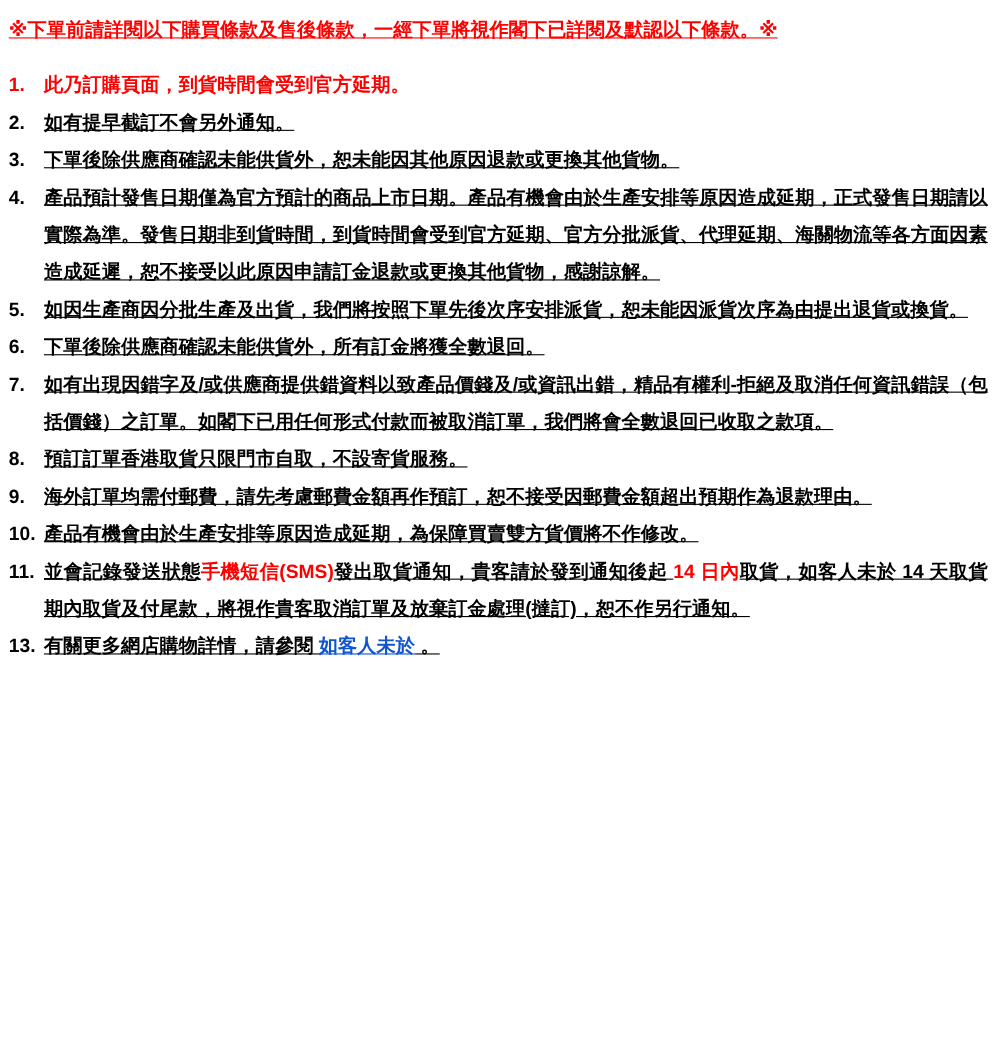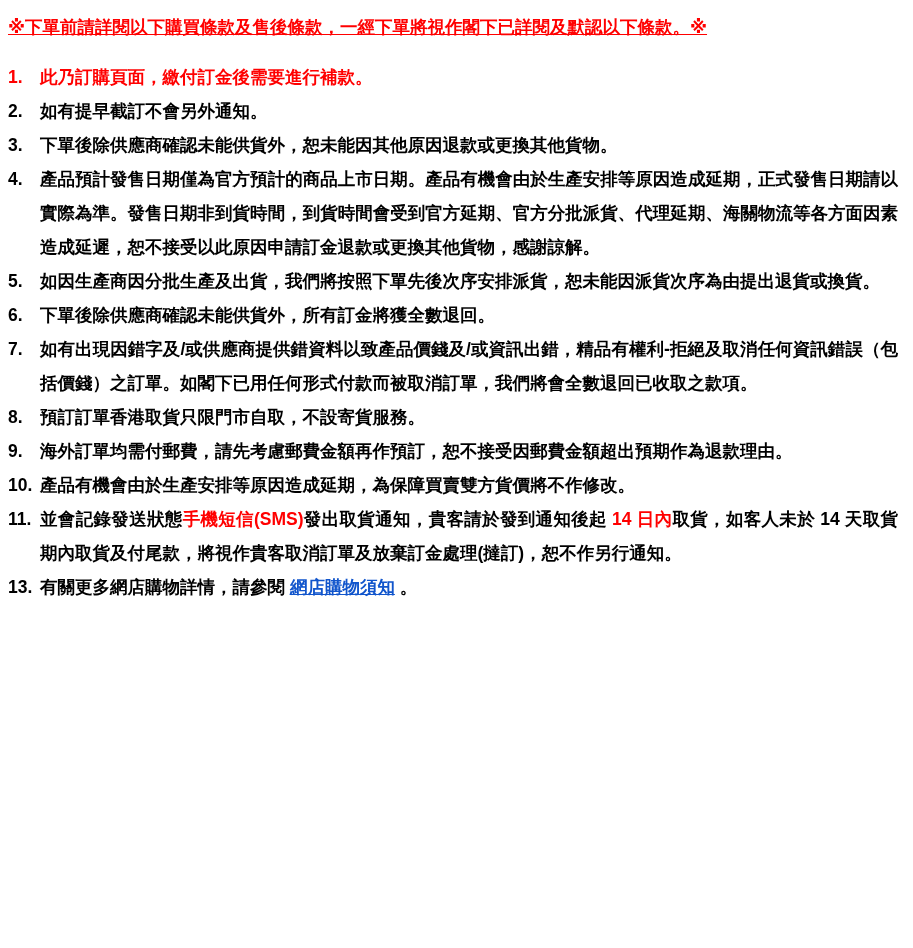--- a/index.html
+++ b/index.html
@@ -53,20 +53,21 @@
   }
   .num.red{
     color:var(--red);
   }
   .content{
     flex:1 1 auto;
     text-align:justify;
   }
   .seg-normal{
     color:var(--text);
+    text-decoration:underline;
   }
   .seg-red{
     color:var(--red);
   }
   .seg-red-underline{
     color:var(--red);
   }
   .seg-link{
     color:var(--link);
     text-decoration:underline;
@@ -76,21 +77,21 @@
 </head>
 <body>
 
 <div class="page">
   <div class="title">※下單前請詳閱以下購買條款及售後條款，一經下單將視作閣下已詳閱及默認以下條款。※</div>
 
 
   <div class="terms-list" id="terms-list">
       <div class="term-item">
         <span class="num red">1.</span>
-        <span class="content"><span class="seg-red">此乃訂購頁面，繳付訂金後需要進行補款。</span></span>
+        <span class="content"><span class="seg-red">此乃訂購頁面，到貨時間會受到官方延期。</span></span>
       </div>
       <div class="term-item">
         <span class="num">2.</span>
         <span class="content"><span class="seg-normal">如有提早截訂不會另外通知。</span></span>
       </div>
       <div class="term-item">
         <span class="num">3.</span>
         <span class="content"><span class="seg-normal">下單後除供應商確認未能供貨外，恕未能因其他原因退款或更換其他貨物。</span></span>
       </div>
       <div class="term-item">
@@ -120,16 +121,16 @@
       <div class="term-item">
         <span class="num">10.</span>
         <span class="content"><span class="seg-normal">產品有機會由於生產安排等原因造成延期，為保障買賣雙方貨價將不作修改。</span></span>
       </div>
       <div class="term-item">
         <span class="num">11.</span>
         <span class="content"><span class="seg-normal">並會記錄發送狀態</span><span class="seg-red-underline">手機短信(SMS)</span><span class="seg-normal">發出取貨通知，貴客請於發到通知後起 </span><span class="seg-red-underline">14 日內</span><span class="seg-normal">取貨，如客人未於 14 天取貨期內取貨及付尾款，將視作貴客取消訂單及放棄訂金處理(撻訂)，恕不作另行通知。</span></span>
       </div>
       <div class="term-item">
         <span class="num">13.</span>
-        <span class="content"><span class="seg-normal">有關更多網店購物詳情，請參閱 </span><a href="#" class="seg-link">網店購物須知</a><span class="seg-normal"> 。</span></span>
+        <span class="content"><span class="seg-normal">有關更多網店購物詳情，請參閱 </span><a href="#" class="seg-link">如客人未於</a><span class="seg-normal"> 。</span></span>
       </div>
     </div>
 </div>
 
 </body></html>

